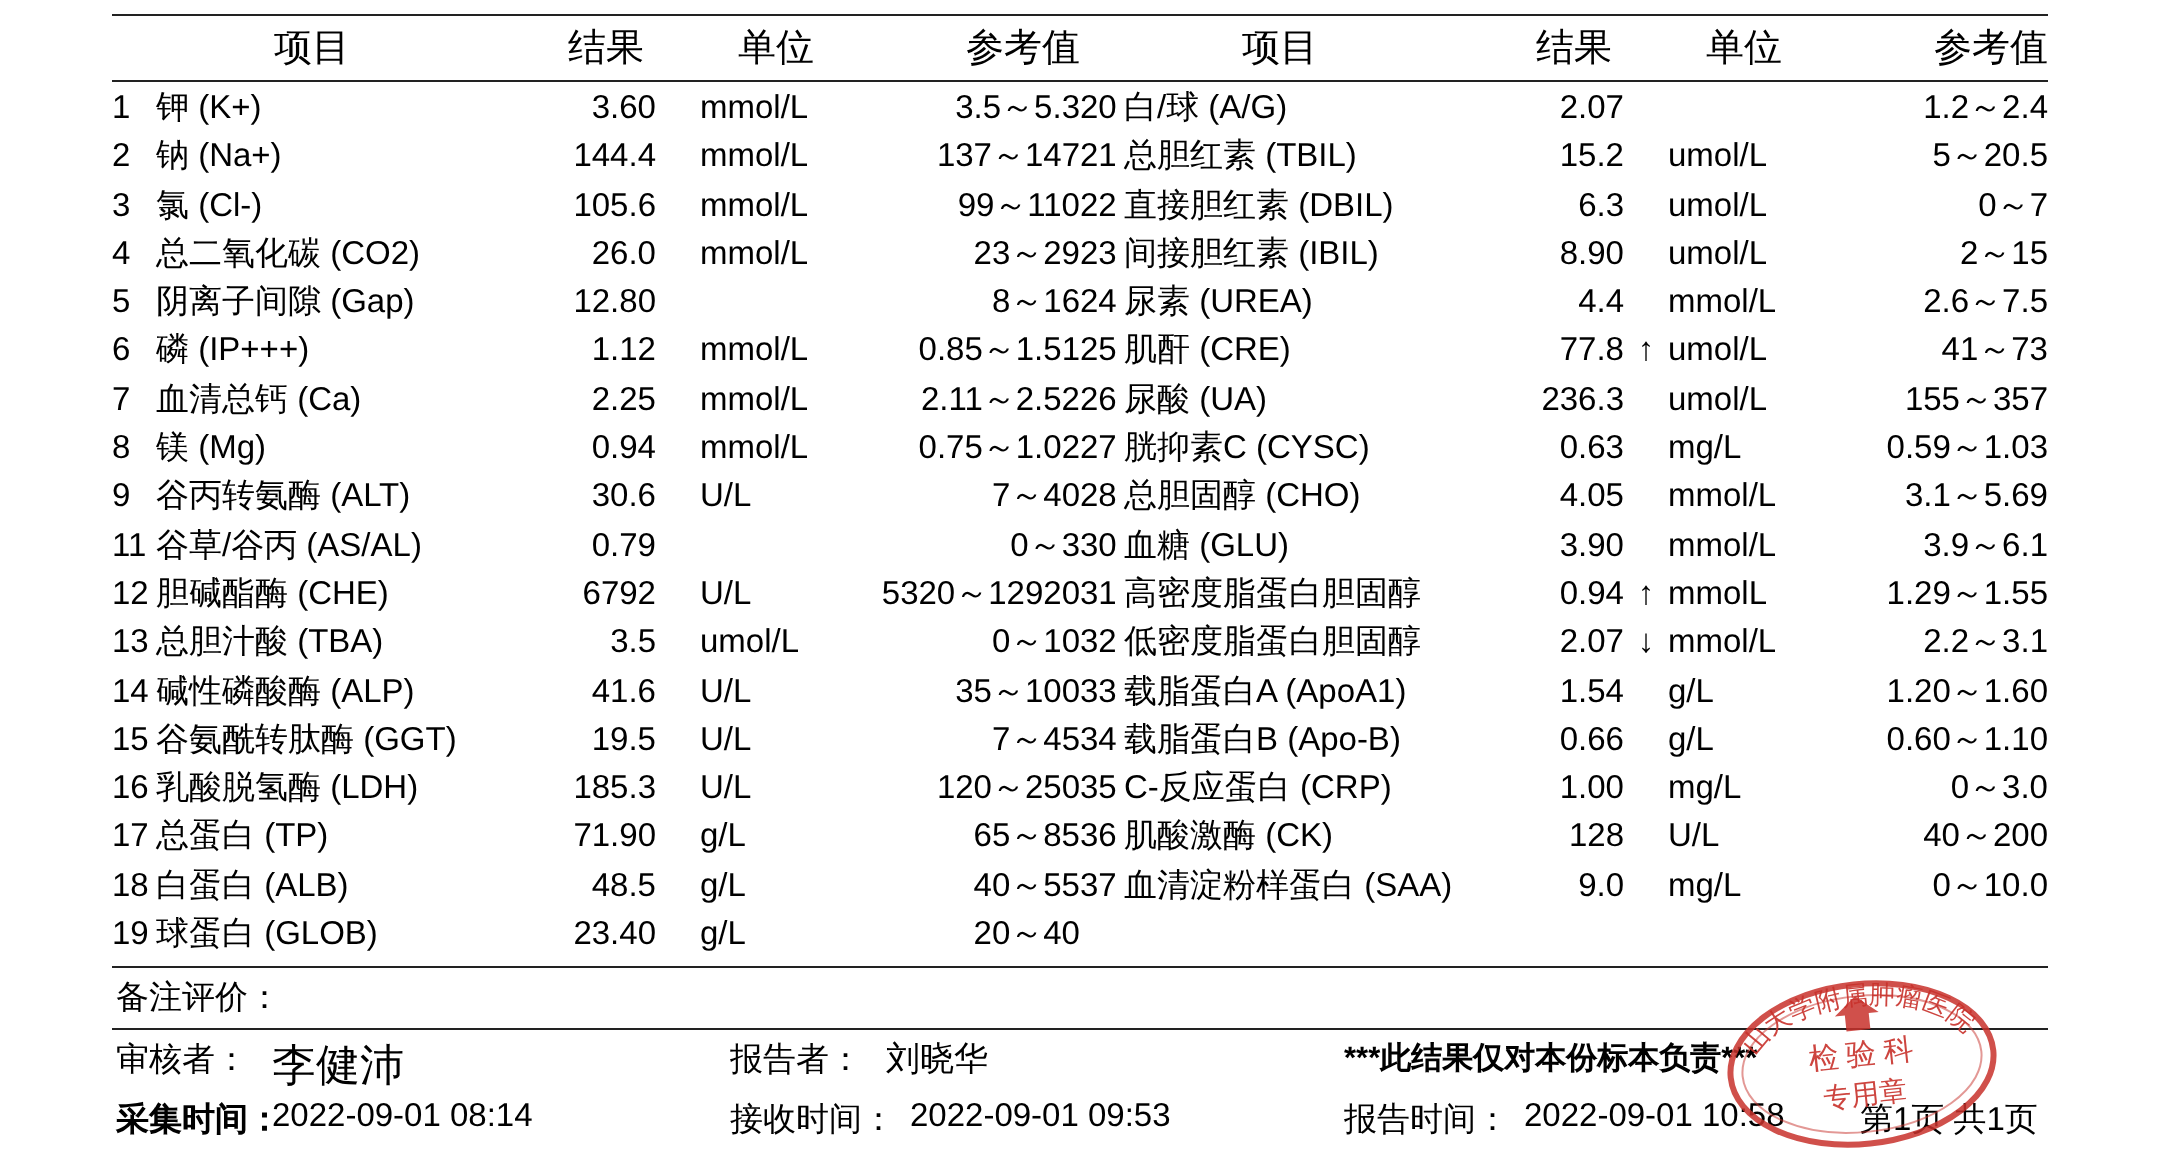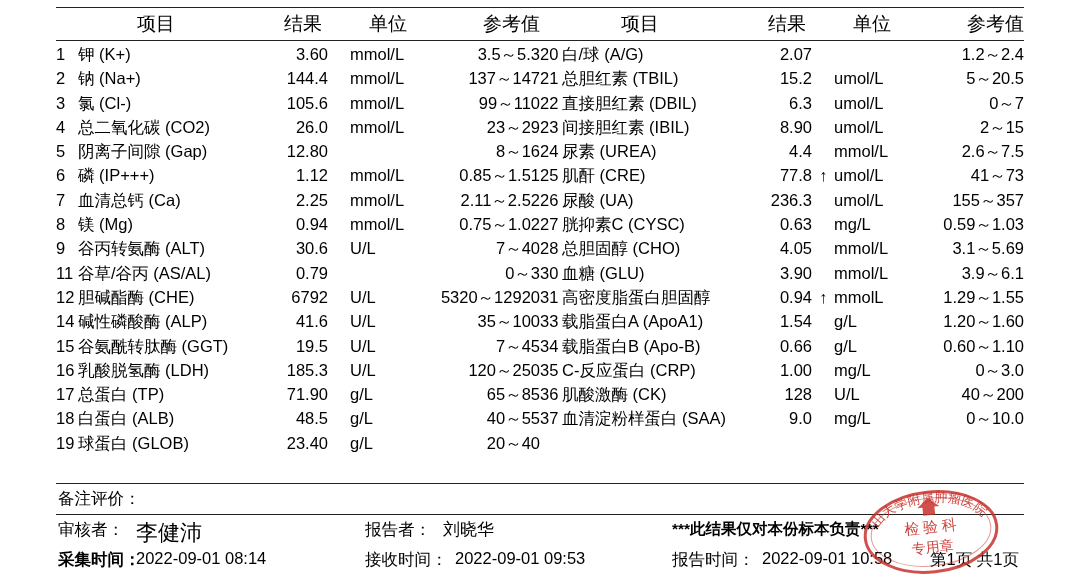--- a/index.html
+++ b/index.html
@@ -313,20 +313,35 @@
           <td class="ref">5320～12920</td>
           <td></td>
           <td class="idx">31</td>
           <td class="name">高密度脂蛋白胆固醇</td>
           <td class="res">0.94</td>
           <td class="flag">↑</td>
           <td class="unit">mmolL</td>
           <td class="ref">1.29～1.55</td>
         </tr>
         <tr>
+          <td class="idx">13</td>
+          <td class="name">总胆汁酸 (TBA)</td>
+          <td class="res">3.5</td>
+          <td class="flag"></td>
+          <td class="unit">umol/L</td>
+          <td class="ref">0～10</td>
+          <td></td>
+          <td class="idx">32</td>
+          <td class="name">低密度脂蛋白胆固醇</td>
+          <td class="res">2.07</td>
+          <td class="flag">↓</td>
+          <td class="unit">mmol/L</td>
+          <td class="ref">2.2～3.1</td>
+        </tr>
+        <tr>
           <td class="idx">14</td>
           <td class="name">碱性磷酸酶 (ALP)</td>
           <td class="res">41.6</td>
           <td class="flag"></td>
           <td class="unit">U/L</td>
           <td class="ref">35～100</td>
           <td></td>
           <td class="idx">33</td>
           <td class="name">载脂蛋白A (ApoA1)</td>
           <td class="res">1.54</td>

